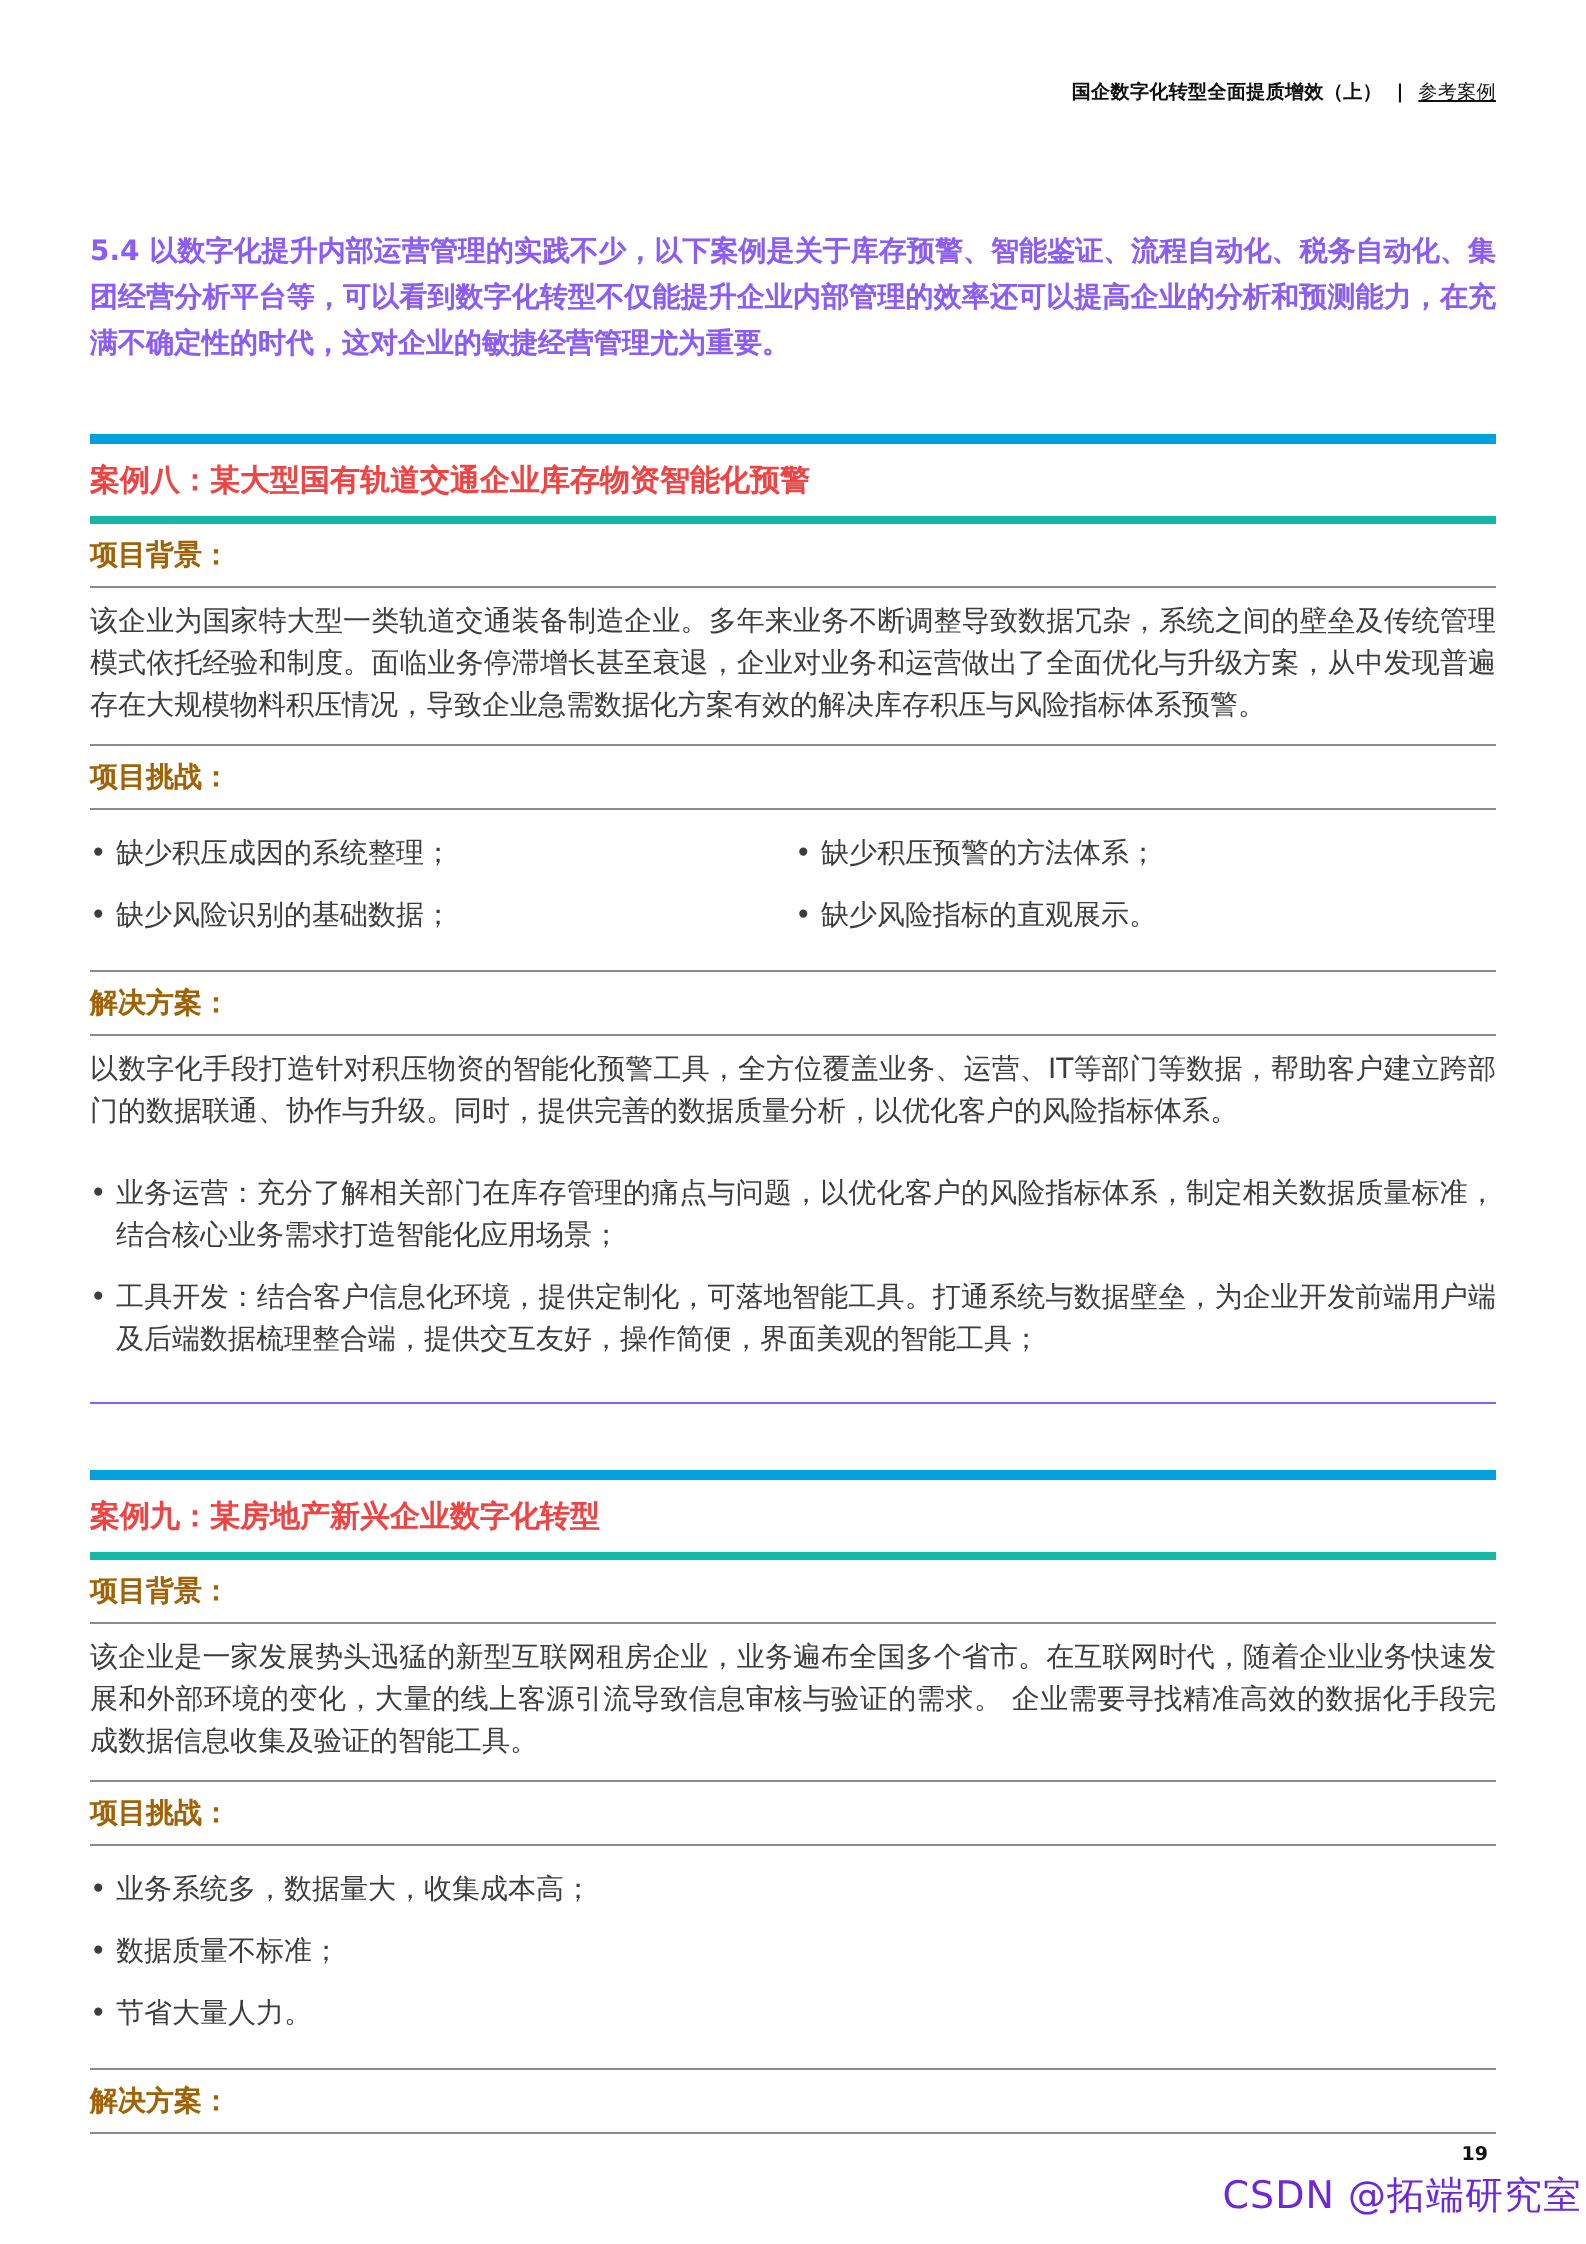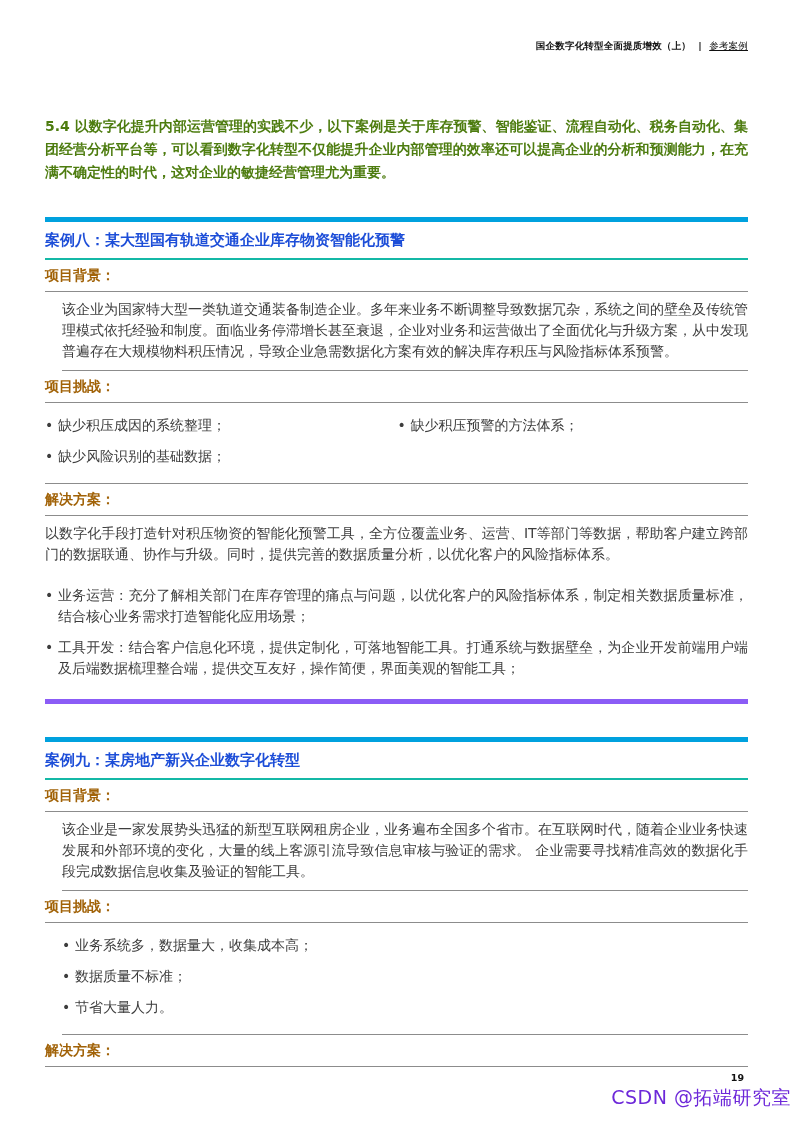--- a/index.html
+++ b/index.html
@@ -22,71 +22,71 @@
   }
   .page-header .hdr-bold { font-weight: bold; }
   .page-header .hdr-sep { font-weight: bold; padding: 0 4px; }
   .page-header .hdr-reg { font-weight: normal; text-decoration: underline; }
 
   
   .intro {
     margin-top: 62px;
     font-size: 14px;
     font-weight: bold;
-    color: #4d7c0f;
+    color: #8b5cf6;
     line-height: 23px;
     text-align: justify;
   }
 
   
   .case { margin-top: 33px; }
   .case-bar { height: 5px; background: #00A1DE; }
   .case-title {
     font-size: 15px;
     font-weight: bold;
-    color: #1d4ed8;
+    color: #ef4444;
     padding: 9px 0 8px 0;
-    border-bottom: 2px solid #14b8a6;
+    border-bottom: 4px solid #14b8a6;
   }
   .sub-heading {
     font-size: 14px;
     font-weight: bold;
     color: #a16207;
     padding: 7px 0 6px 0;
     border-bottom: 1px solid #8c8c8c;
   }
   .body-text {
     font-size: 14px;
     line-height: 21px;
     padding: 7px 0 8px 0;
     text-align: justify;
     color: #3d3d3d;
   }
-  .rule-bottom { border-bottom: 1px solid #8c8c8c; margin-left: 17px; }
+  .rule-bottom { border-bottom: 1px solid #8c8c8c; }
 
   ul.bullets { list-style: none; padding: 4px 0 6px 0; }
   ul.bullets li {
     position: relative;
     padding-left: 13px;
     font-size: 14px;
     line-height: 21px;
     margin: 8px 0 10px 0;
     text-align: justify;
   }
   ul.bullets li::before {
     content: "\2022";
     position: absolute;
     left: 0; top: 0;
     color: #3d3d3d;
   }
   .two-col { display: flex; border-bottom: 1px solid #8c8c8c; }
   .two-col ul { flex: 1; }
   .two-col ul:last-child { padding-left: 2px; }
 
-  .solution-block { padding-bottom: 4px; border-bottom: 5px solid #8b5cf6; }
+  .solution-block { padding-bottom: 4px; border-bottom: 1px solid #8b5cf6; }
 
   
   .page-number {
     position: absolute;
     top: 1072px; right: 49px;
     font-size: 9.5px;
     font-weight: bold;
     color: #111111;
   }
   .watermark {
@@ -118,20 +118,21 @@
     <p class="body-text rule-bottom">该企业为国家特大型一类轨道交通装备制造企业。多年来业务不断调整导致数据冗杂，系统之间的壁垒及传统管理模式依托经验和制度。面临业务停滞增长甚至衰退，企业对业务和运营做出了全面优化与升级方案，从中发现普遍存在大规模物料积压情况，导致企业急需数据化方案有效的解决库存积压与风险指标体系预警。</p>
 
     <h3 class="sub-heading">项目挑战：</h3>
     <div class="two-col">
       <ul class="bullets">
         <li>缺少积压成因的系统整理；</li>
         <li>缺少风险识别的基础数据；</li>
       </ul>
       <ul class="bullets">
         <li>缺少积压预警的方法体系；</li>
+        <li>缺少风险指标的直观展示。</li>
       </ul>
     </div>
 
     <h3 class="sub-heading">解决方案：</h3>
     <div class="solution-block">
       <p class="body-text">以数字化手段打造针对积压物资的智能化预警工具，全方位覆盖业务、运营、IT等部门等数据，帮助客户建立跨部门的数据联通、协作与升级。同时，提供完善的数据质量分析，以优化客户的风险指标体系。</p>
       <ul class="bullets">
         <li>业务运营：充分了解相关部门在库存管理的痛点与问题，以优化客户的风险指标体系，制定相关数据质量标准，结合核心业务需求打造智能化应用场景；</li>
         <li>工具开发：结合客户信息化环境，提供定制化，可落地智能工具。打通系统与数据壁垒，为企业开发前端用户端及后端数据梳理整合端，提供交互友好，操作简便，界面美观的智能工具；</li>
       </ul>

